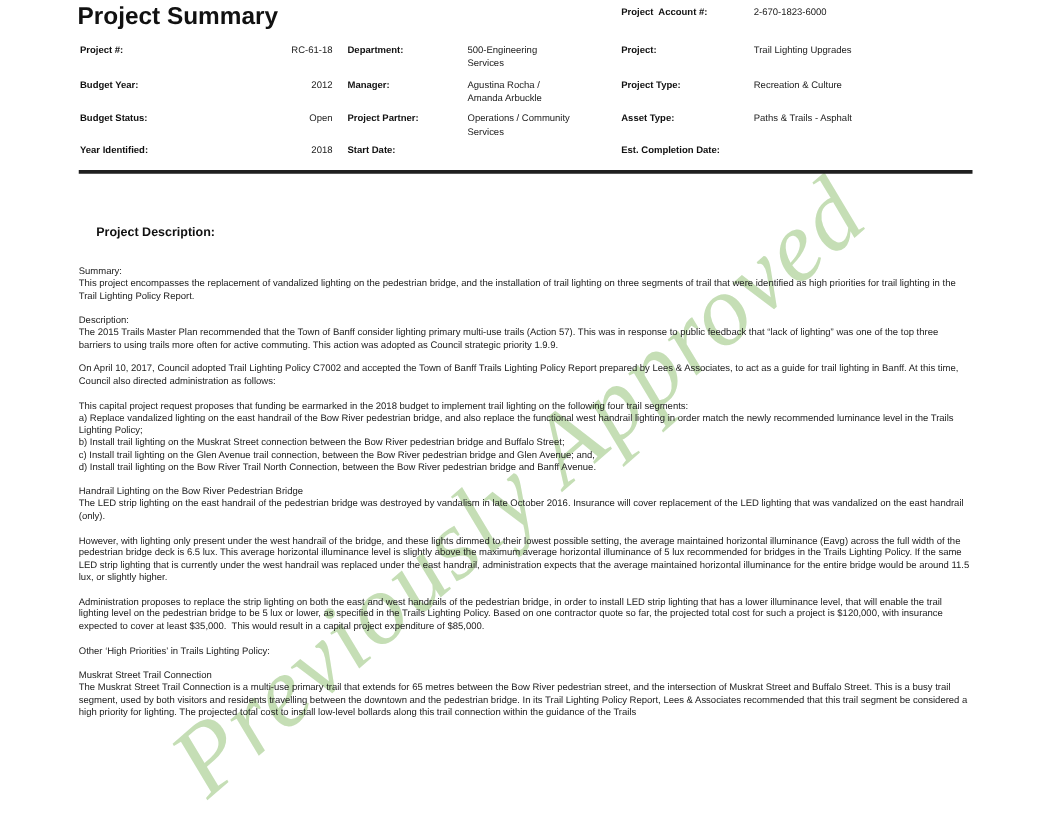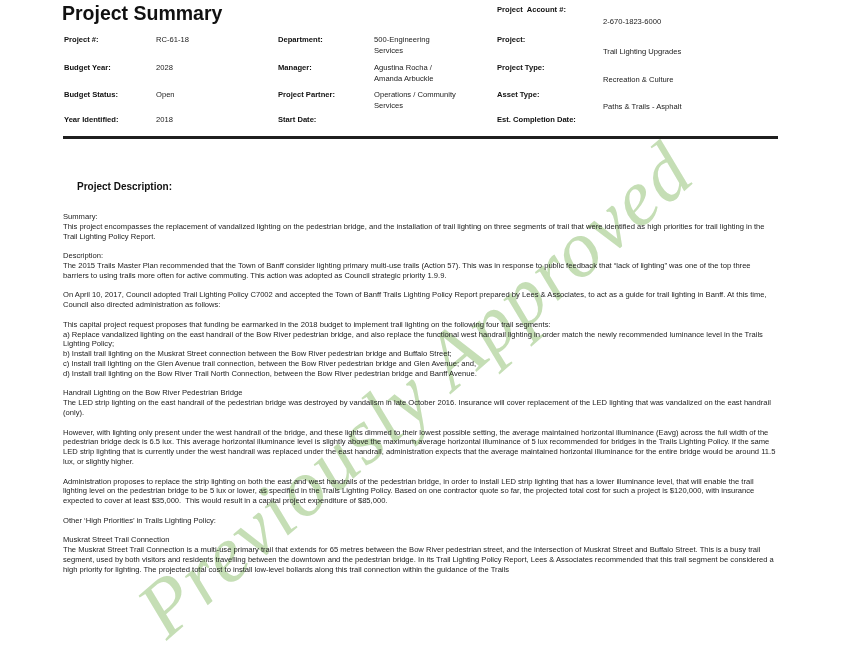--- a/index.html
+++ b/index.html
@@ -43,23 +43,23 @@
     position: absolute; left: 0; top: 0;
     font-weight: bold; color: #111111; white-space: pre;
   }
   .field .val {
     position: absolute; top: 0;
     color: #222222; white-space: pre-line;
   }
   .c1 { left: 64px;  width: 205px; }
   .c2 { left: 278px; width: 212px; }
   .c3 { left: 497px; width: 285px; }
-  .c1 .val { left: 92px;  width: 110px; }
+  .c1 .val { left: 92px;  width: 110px; text-align: right; }
   .c2 .val { left: 96px;  width: 115px; }
-  .c3 .val { left: 106px; width: 175px; margin-top: 12px; }
+  .c3 .val { left: 106px; width: 175px; }
   .r0 { top: 4px; }
   .r1 { top: 34px; }
   .r2 { top: 62px; }
   .r3 { top: 89px; }
   .r4 { top: 114px; }
   
   .divider {
     position: absolute;
     left: 63px; top: 136px;
     width: 715px; height: 3px;
@@ -96,21 +96,21 @@
   <div class="content">
 
     <div class="title">Project Summary</div>
 
     <div class="field c1 r1">
       <span class="lbl">Project #:</span>
       <span class="val">RC-61-18</span>
     </div>
     <div class="field c1 r2">
       <span class="lbl">Budget Year:</span>
-      <span class="val">2028</span>
+      <span class="val">2012</span>
     </div>
     <div class="field c1 r3">
       <span class="lbl">Budget Status:</span>
       <span class="val">Open</span>
     </div>
     <div class="field c1 r4">
       <span class="lbl">Year Identified:</span>
       <span class="val">2018</span>
     </div>
 

